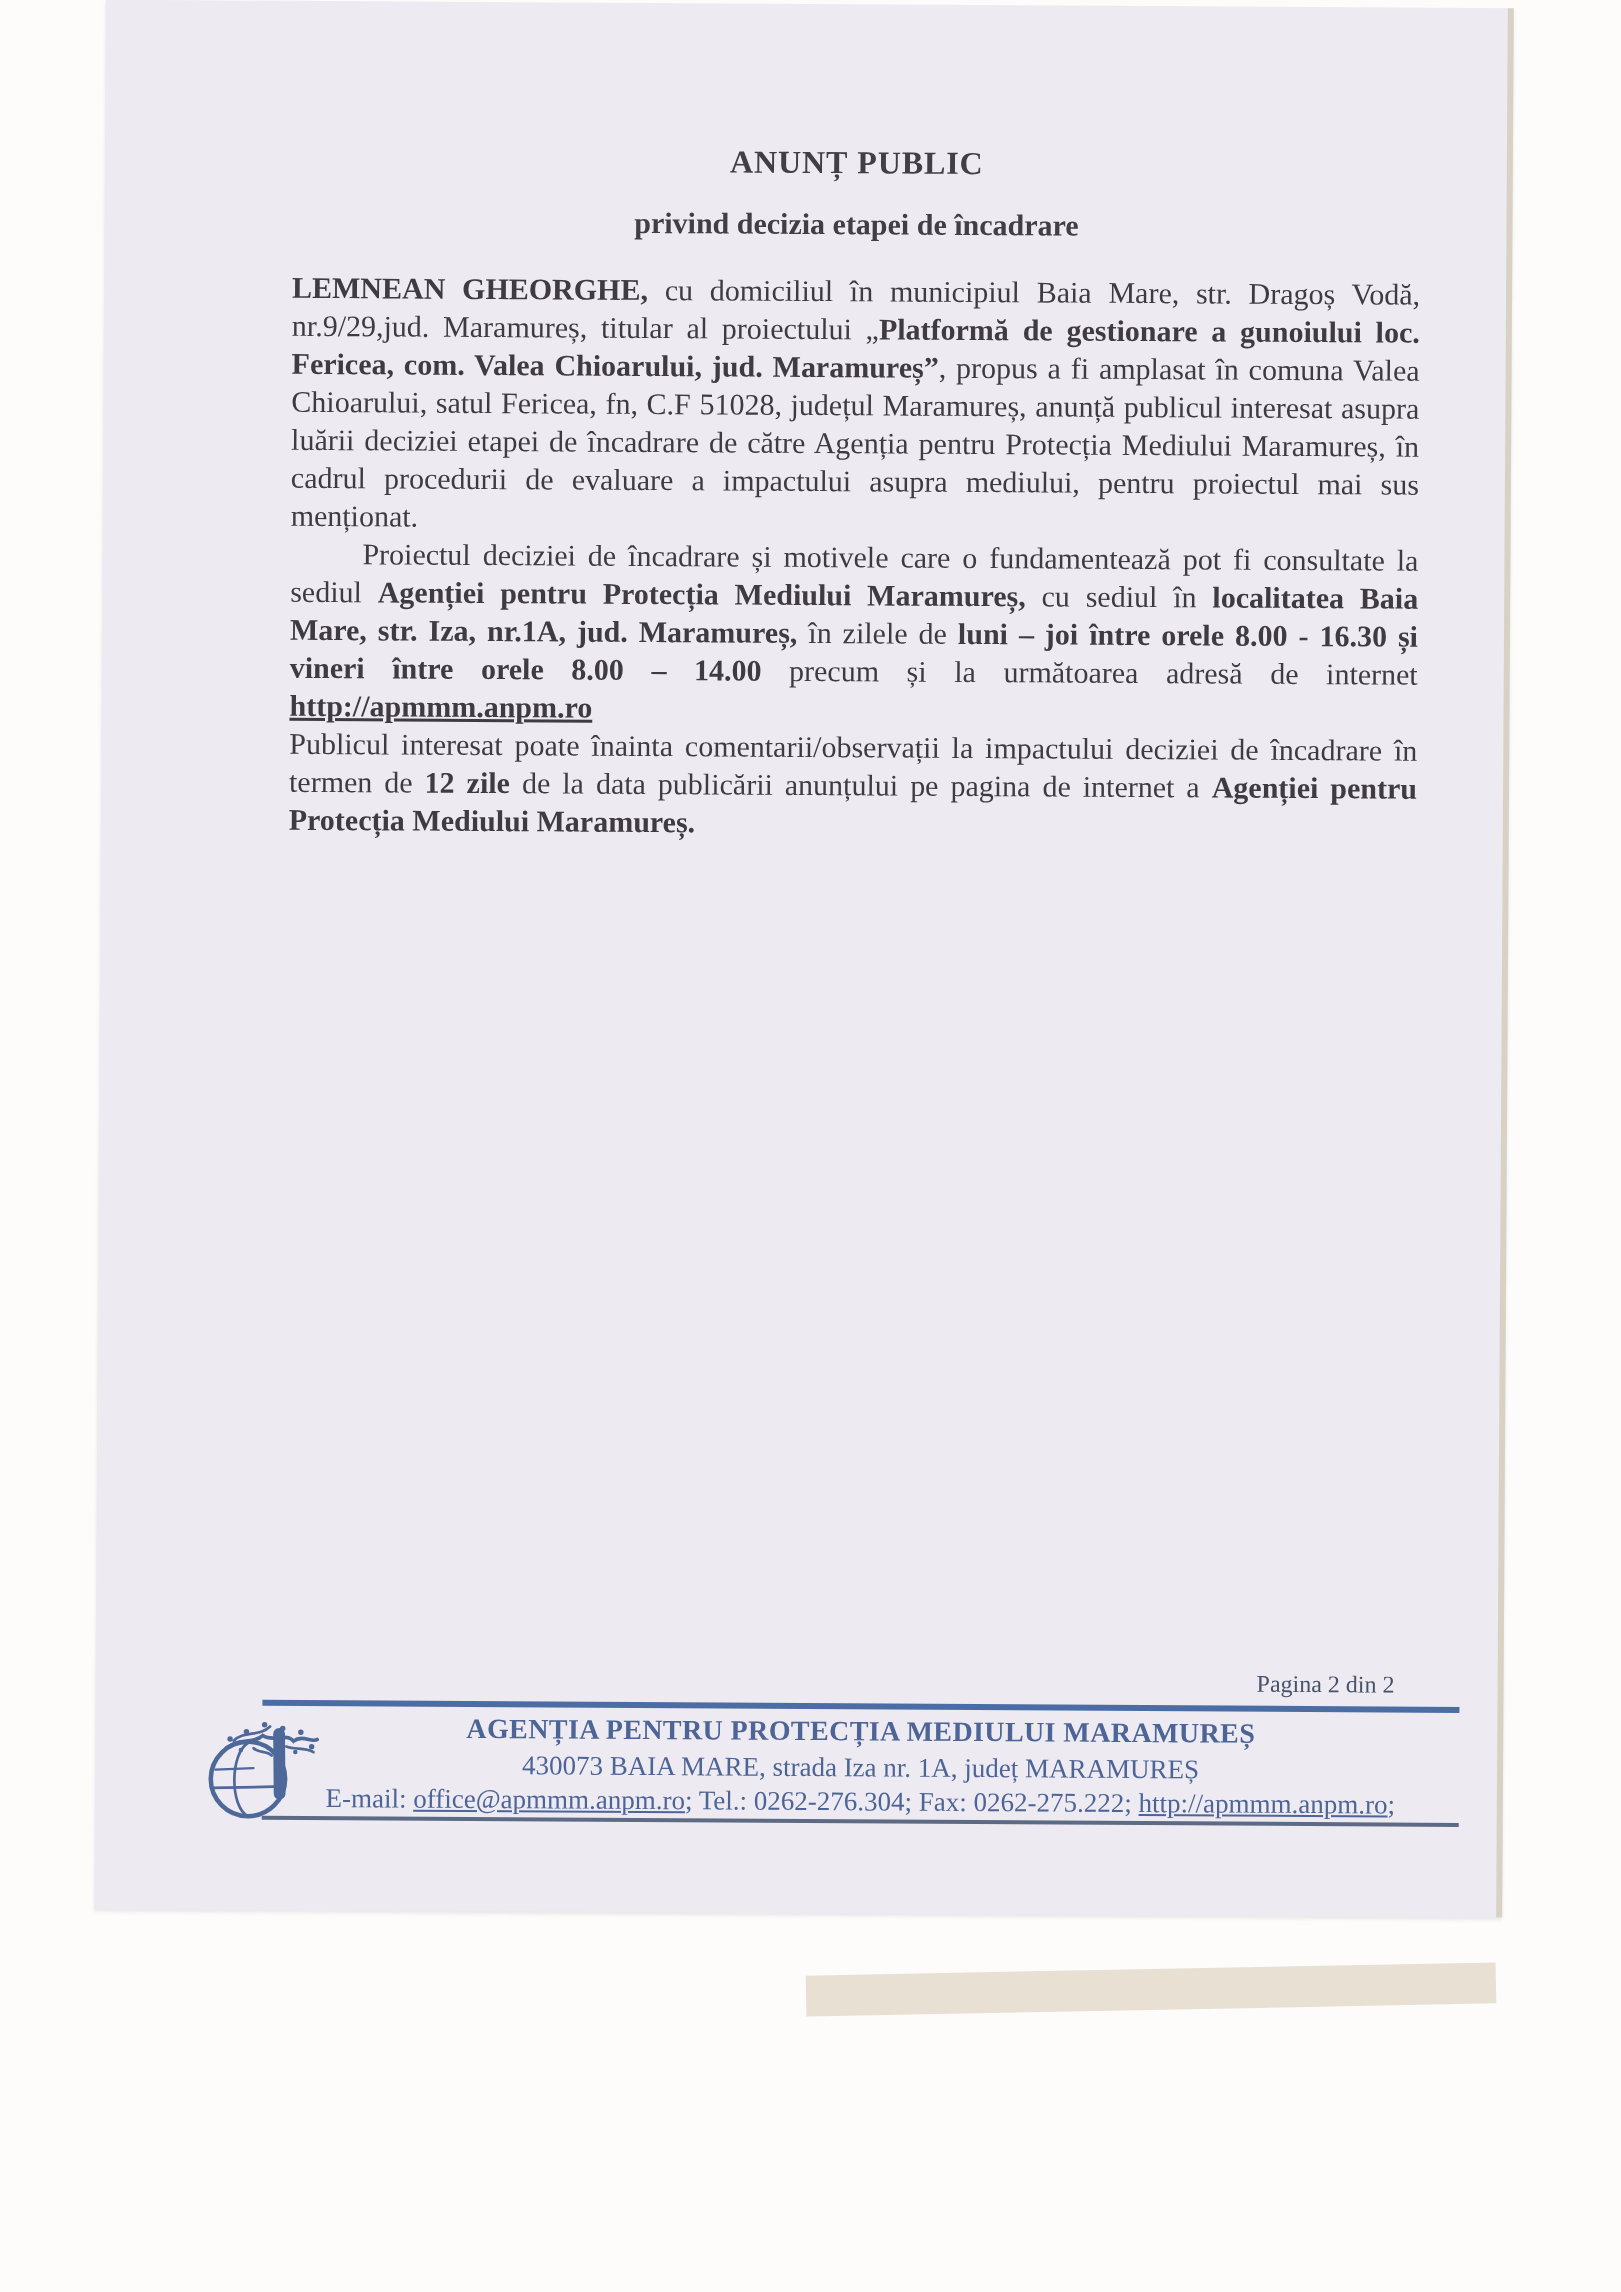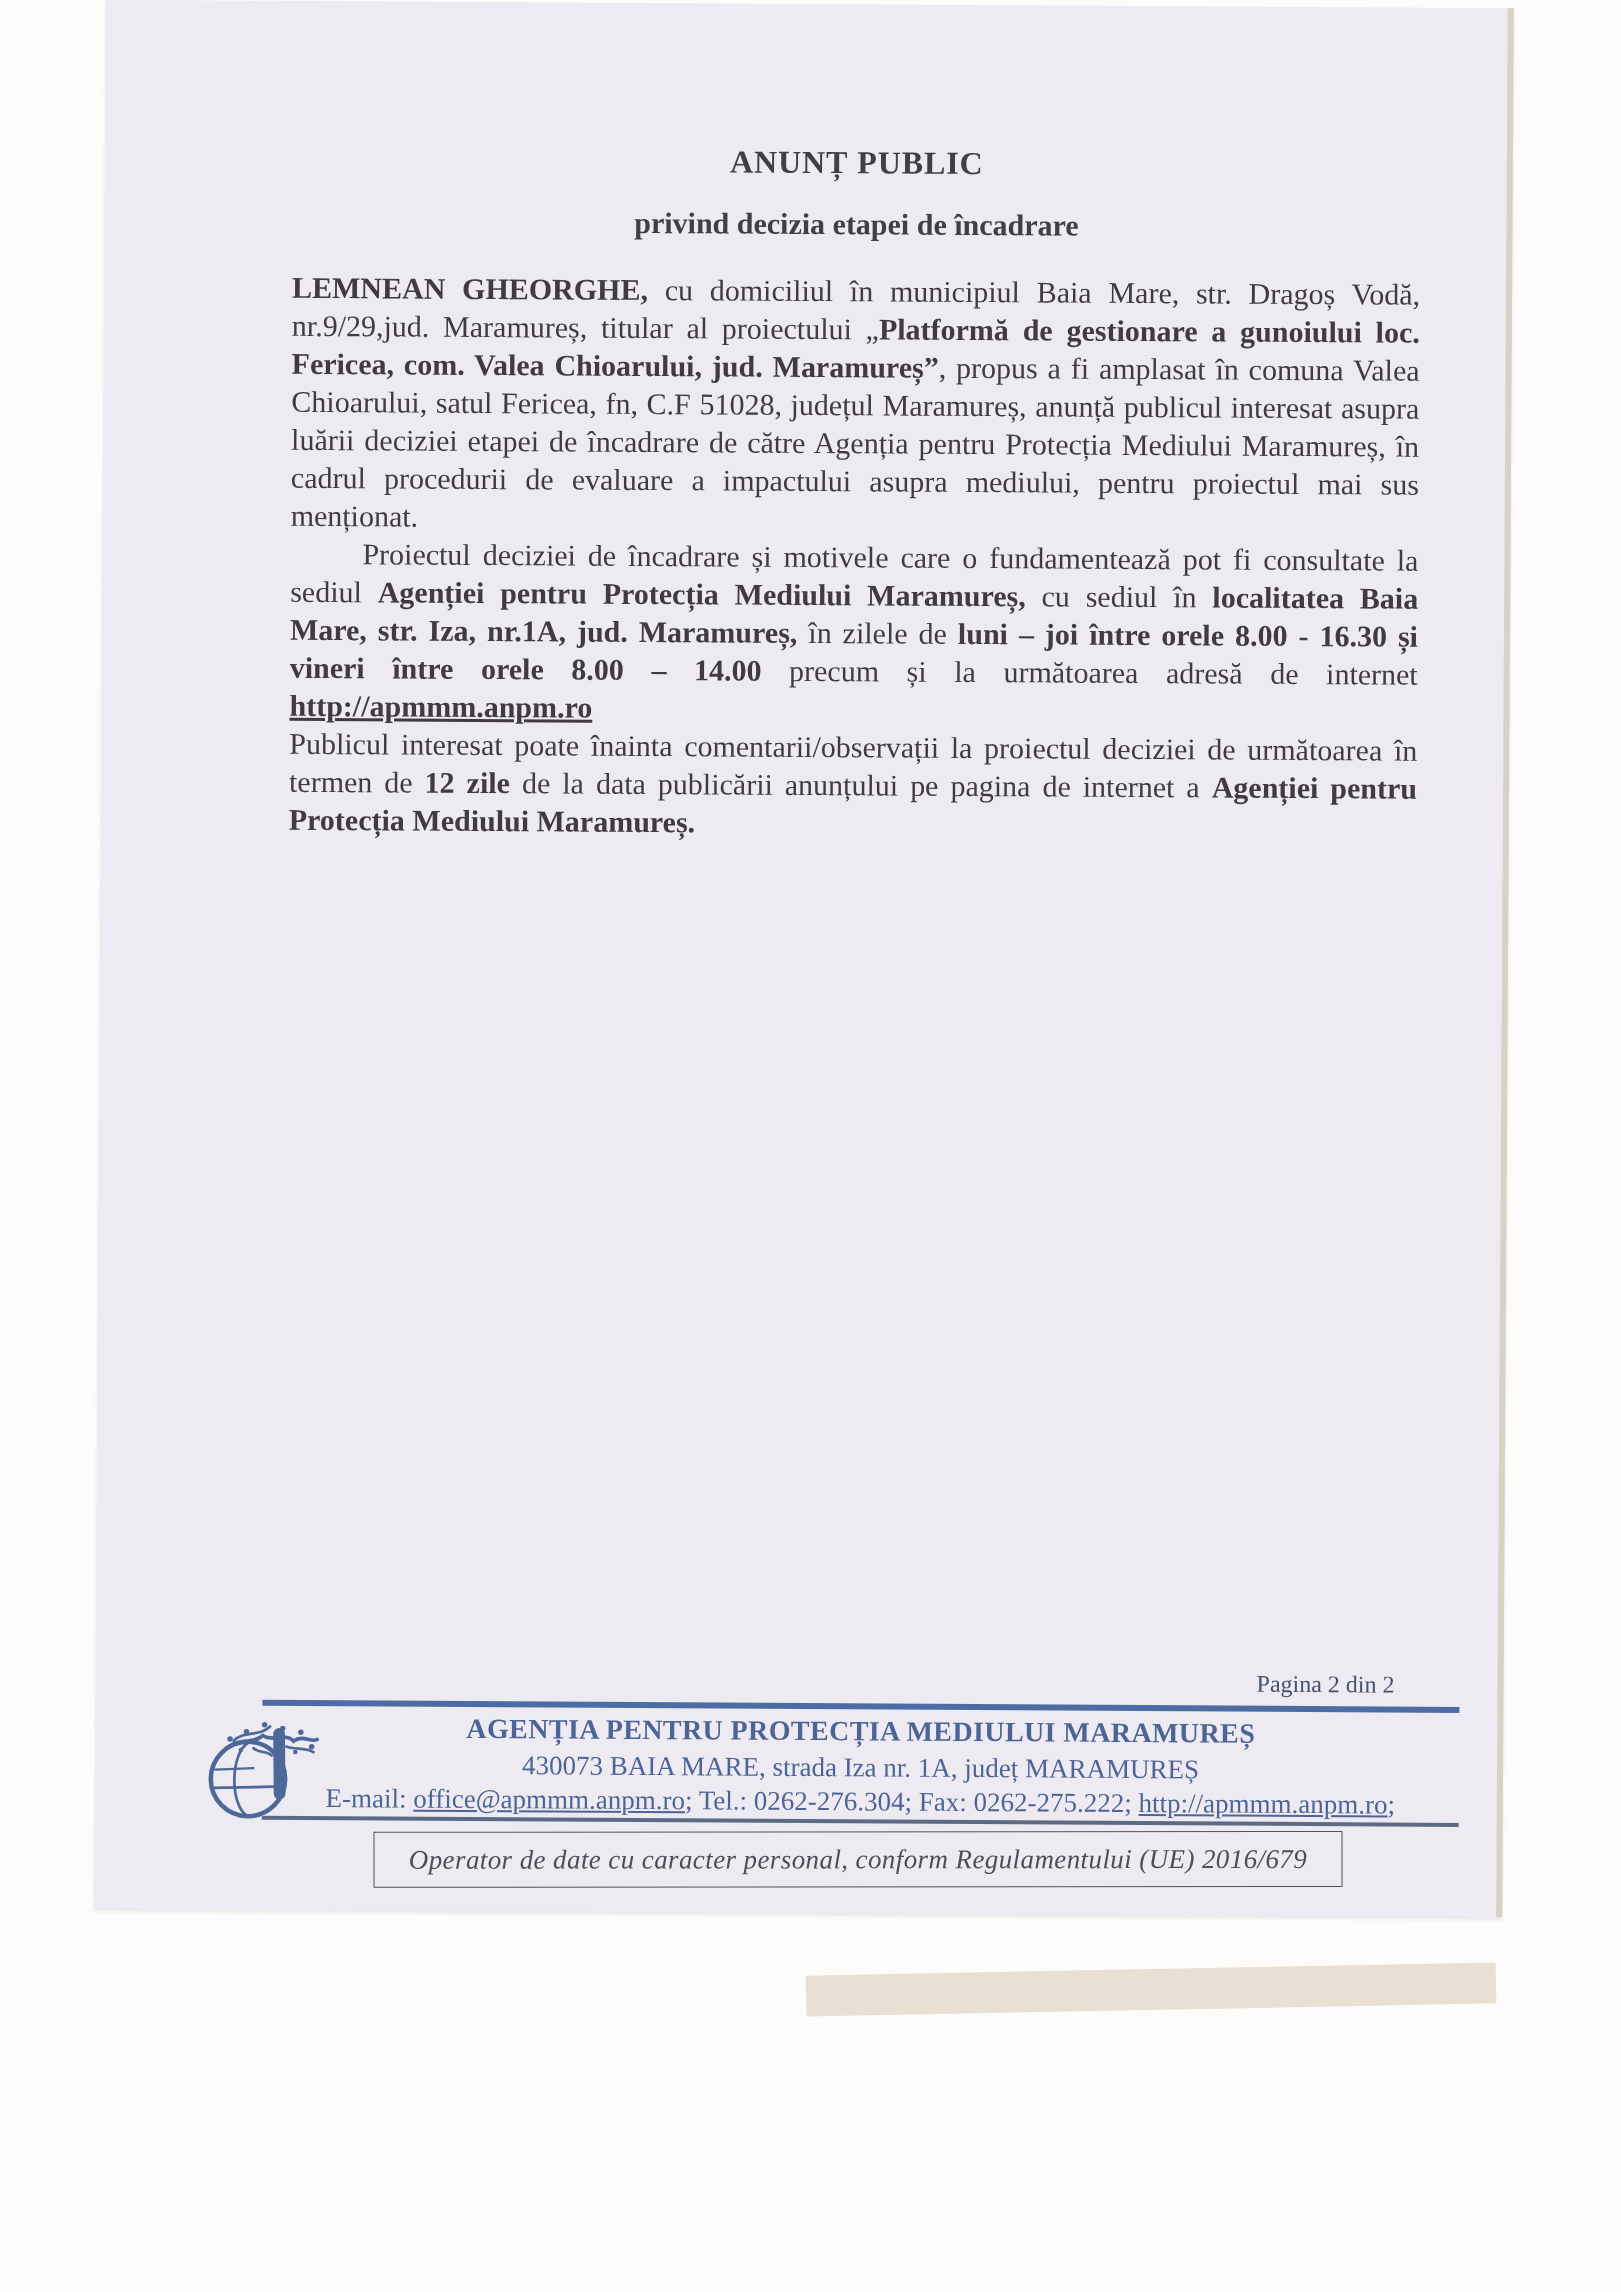--- a/index.html
+++ b/index.html
@@ -78,21 +78,21 @@
 <body>
 
 <div class="scan-page">
 
   <div class="doc-title">ANUNȚ PUBLIC</div>
   <div class="doc-subtitle">privind decizia etapei de încadrare</div>
 
   <div class="doc-body">
     <p><span class="b">LEMNEAN GHEORGHE,</span><span> cu domiciliul în municipiul Baia Mare, str. Dragoș Vodă, nr.9/29,jud. Maramureș, titular al proiectului „</span><span class="b">Platformă de gestionare a gunoiului loc. Fericea, com. Valea Chioarului, jud. Maramureș”</span><span>, propus a fi amplasat în comuna Valea Chioarului, satul Fericea, fn, C.F 51028, județul Maramureș, anunță publicul interesat asupra luării deciziei etapei de încadrare de către Agenția pentru Protecția Mediului Maramureș, în cadrul procedurii de evaluare a impactului asupra mediului, pentru proiectul mai sus menționat.</span></p>
     <p class="indent"><span>Proiectul deciziei de încadrare și motivele care o fundamentează pot fi consultate la sediul </span><span class="b">Agenției pentru Protecția Mediului Maramureș,</span><span> cu sediul în </span><span class="b">localitatea Baia Mare, str. Iza, nr.1A, jud. Maramureș,</span><span> în zilele de </span><span class="b">luni – joi între orele 8.00 - 16.30 și vineri între orele 8.00 – 14.00</span><span> precum și la următoarea adresă de internet </span><span class="b u lnk">http://apmmm.anpm.ro</span></p>
-    <p><span>Publicul interesat poate înainta comentarii/observații la proiectul deciziei de următoarea în termen de </span><span class="b">12 zile</span><span> de la data publicării anunțului pe pagina de internet a </span><span class="b">Agenției pentru Protecția Mediului Maramureș.</span></p>
+    <p><span>Publicul interesat poate înainta comentarii/observații la impactului deciziei de încadrare în termen de </span><span class="b">12 zile</span><span> de la data publicării anunțului pe pagina de internet a </span><span class="b">Agenției pentru Protecția Mediului Maramureș.</span></p>
   </div>
 
   <div class="page-number">Pagina 2 din 2</div>
 
   <div class="rule-top"></div>
 
   <div class="logo">
     <svg viewBox="0 0 140 140" width="127" height="127">
       <g fill="none" stroke="#4d6899" stroke-linecap="round">
         <circle cx="54" cy="82" r="41" stroke-width="5"></circle>
@@ -119,20 +119,17 @@
   </div>
 
   <div class="footer-block">
     <div class="agency-name">AGENȚIA PENTRU PROTECȚIA MEDIULUI MARAMUREȘ</div>
     <div class="agency-address">430073 BAIA MARE, strada Iza nr. 1A, județ MARAMUREȘ</div>
     <div class="agency-contact"><span>E-mail: </span><span class="u lnk">office@apmmm.anpm.ro</span><span>; Tel.: 0262-276.304; Fax: 0262-275.222; </span><span class="u lnk">http://apmmm.anpm.ro</span><span>;</span></div>
   </div>
 
   <div class="rule-bottom"></div>
 
-  <div class="gdpr-box">
-    <span class="gdpr-text">Operator de date cu caracter personal, conform Regulamentului (UE) 2016/679</span>
-  </div>
 
 </div>
 
 <div class="scanner-strip"></div>
 
 
 </body></html>

